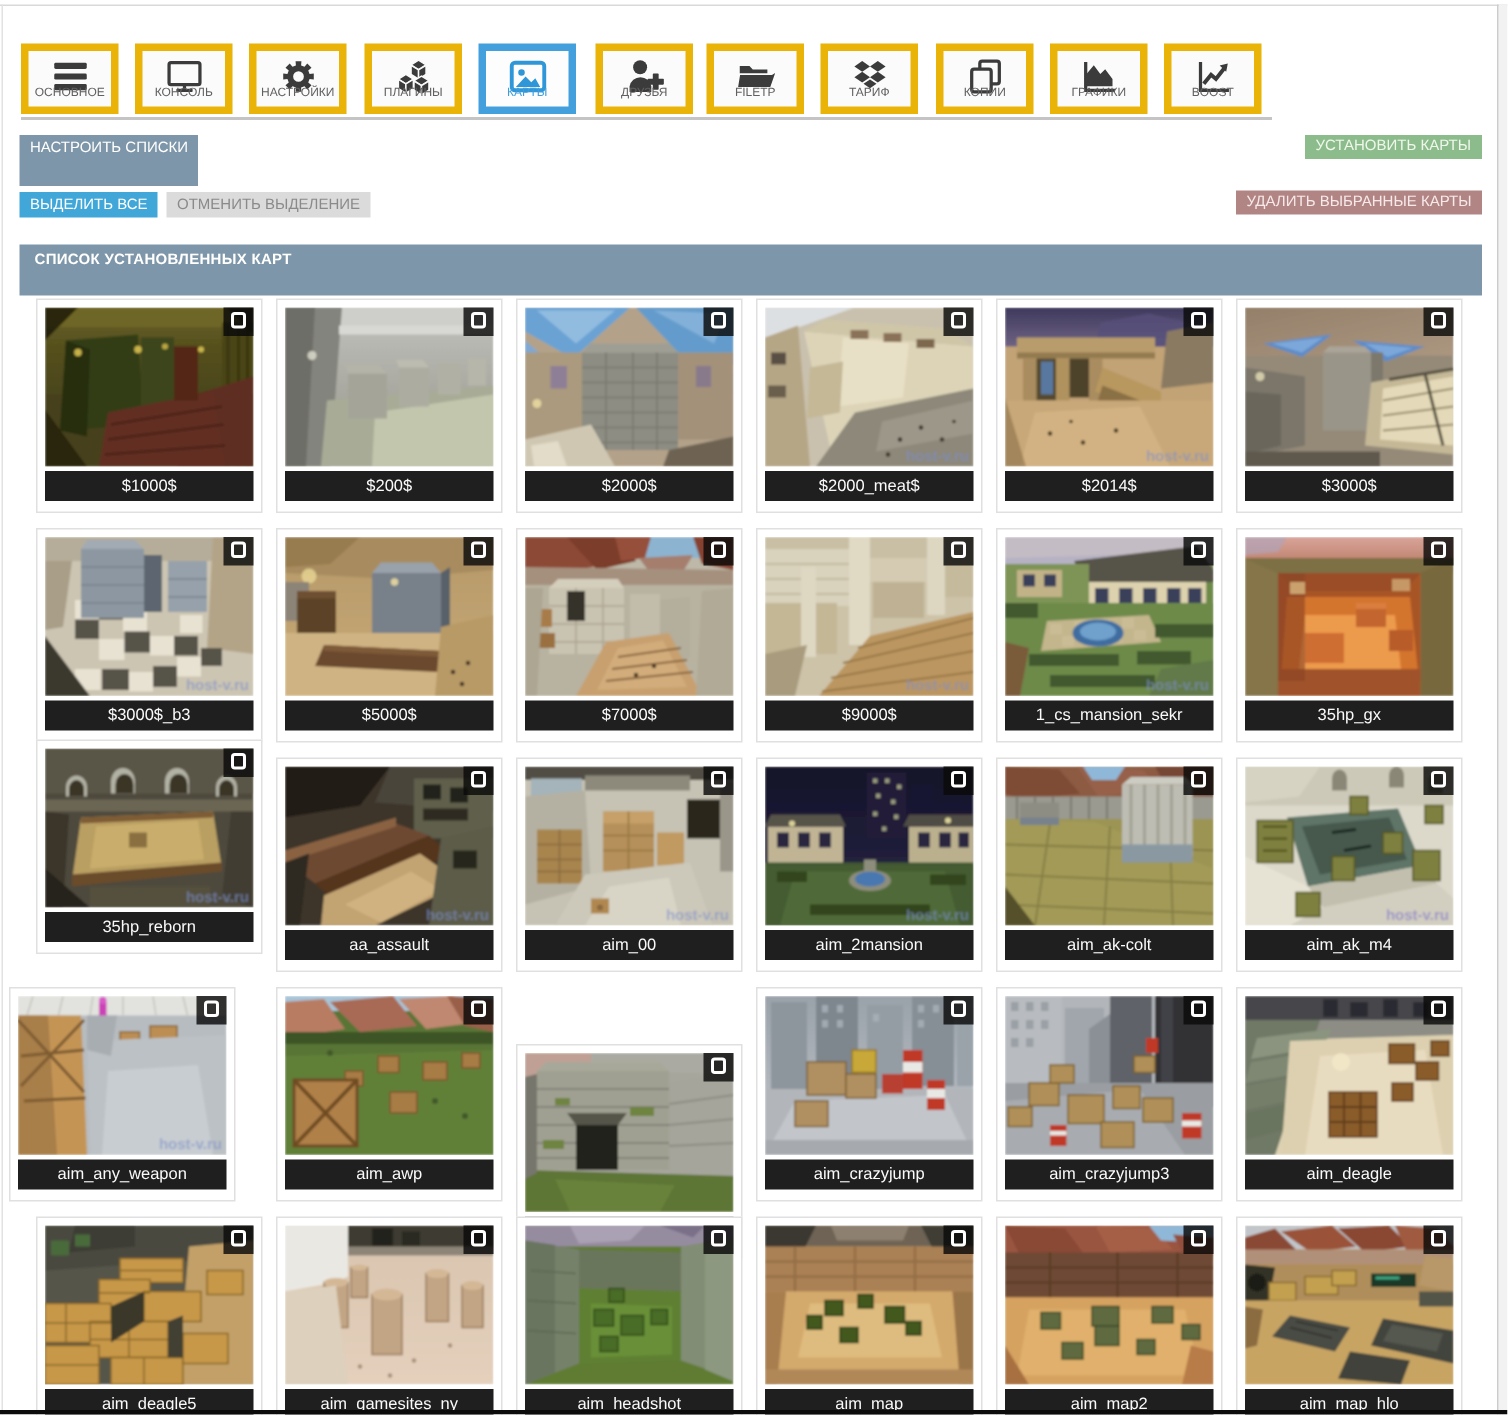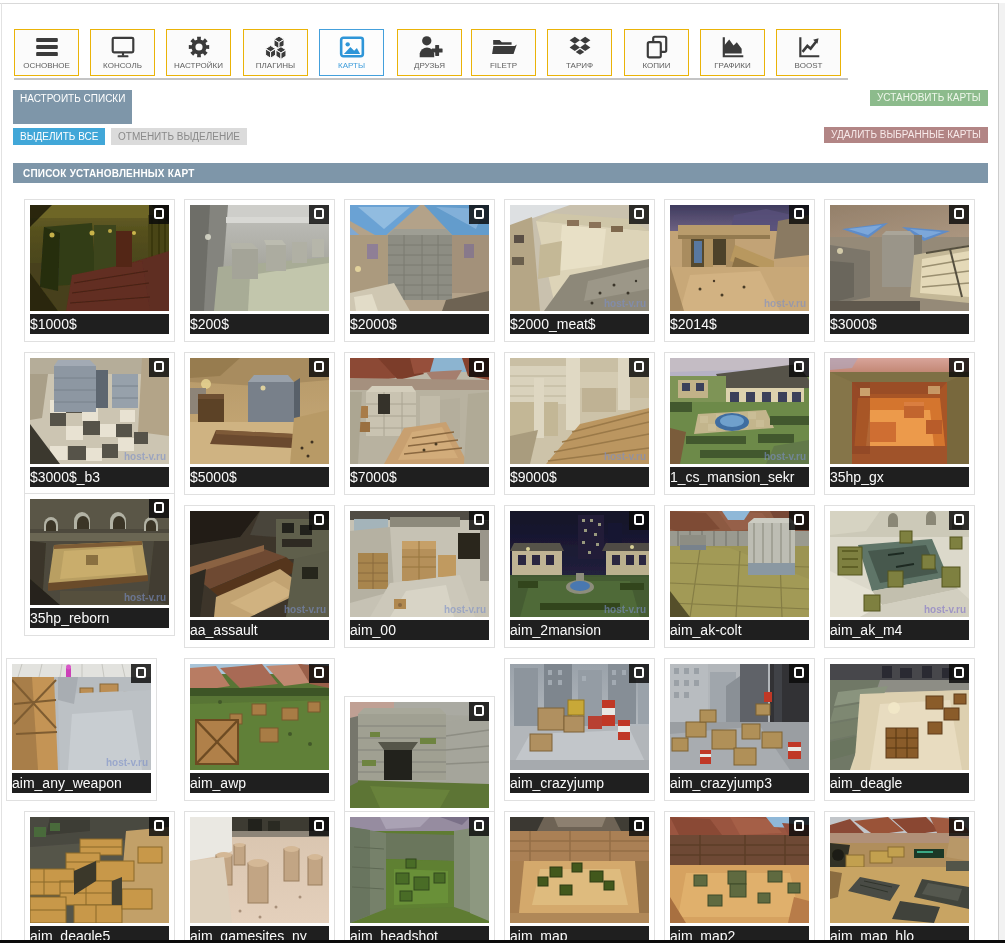--- a/index.html
+++ b/index.html
@@ -1,37 +1,37 @@
 <!DOCTYPE html>
 <html><head><meta charset="utf-8"><style>
 * { margin:0; padding:0; box-sizing:border-box; }
 html,body { width:1005px; height:943px; overflow:hidden; background:#fff;
   font-family:"Liberation Sans", sans-serif; position:relative; }
 .topline { position:absolute; left:0; top:3px; width:1005px; height:1px; background:#d9d9d9; }
 .leftline { position:absolute; left:1px; top:3px; width:1px; height:940px; background:#e2e2e2; }
 .rightline { position:absolute; left:998px; top:3px; width:1px; height:940px; background:#cccccc; }
 .rightstrip { position:absolute; left:999px; top:3px; width:6px; height:940px; background:#f2f2f2; }
 .tab { position:absolute; top:29px; width:65px; height:47px; background:#fbfbfb;
-  border:1px solid #eab308; text-align:center; }
+  border:5px solid #eab308; text-align:center; }
 .tab svg { margin-top:4px; }
 .tab .lb { position:absolute; left:0; right:0; bottom:5px; font-size:8px; color:#606060; }
 .tab.act { border-color:#44a0dc; background:#fdfdfd; }
 .tab.act .lb { color:#3f9ddb; }
 .navline { position:absolute; left:14px; top:78px; width:834px; height:2px; background:#c4c4c4; }
 .btn { position:absolute; color:#fff; font-size:10px; line-height:17px; padding:0 7px; white-space:nowrap; }
-.hdr { position:absolute; left:13px; top:163px; width:975px; height:20px; background:#7e96a9;
+.hdr { position:absolute; left:13px; top:163px; width:975px; height:34px; background:#7e96a9;
   color:#fff; font-size:10px; font-weight:bold; line-height:22px; padding-left:10px; letter-spacing:0.2px; }
 .card { position:absolute; width:151px; height:143px; background:#fff; border:1px solid #e0e0e0;
   padding:5px; }
 .shot { position:relative; width:139px; height:106px; }
 .shot svg { display:block; }
 .cbw { position:absolute; top:0; right:0; width:20px; height:19px; background:rgba(10,10,10,0.82); }
 .cb { position:absolute; top:3px; right:5px; width:10.5px; height:11px; border:2px solid #fff; border-radius:2.5px; }
 .mlabel { margin-top:3px; width:139px; height:20px; background:#1f1f1f; color:#fafafa;
-  font-size:14px; line-height:20px; text-align:left; overflow:hidden; }
+  font-size:11px; line-height:20px; text-align:center; overflow:hidden; }
 .bottombar { position:absolute; left:0; top:940px; width:1005px; height:3px; background:#0c0c0c; z-index:50; }
 </style></head><body>
 <div class="topline"></div>
 <div class="leftline"></div>
 <div class="tab" style="left:14px"><svg width="26" height="26" viewBox="0 0 24 24" fill="#3b3b3b">
       <rect x="2" y="3.6" width="20" height="3.8" rx="0.9"></rect>
       <rect x="2" y="10.1" width="20" height="3.8" rx="0.9"></rect>
       <rect x="2" y="16.6" width="20" height="3.8" rx="0.9"></rect>
     </svg><div class="lb">ОСНОВНОЕ</div></div>
 <div class="tab" style="left:90px"><svg width="26" height="26" viewBox="0 0 24 24" fill="#3b3b3b">

